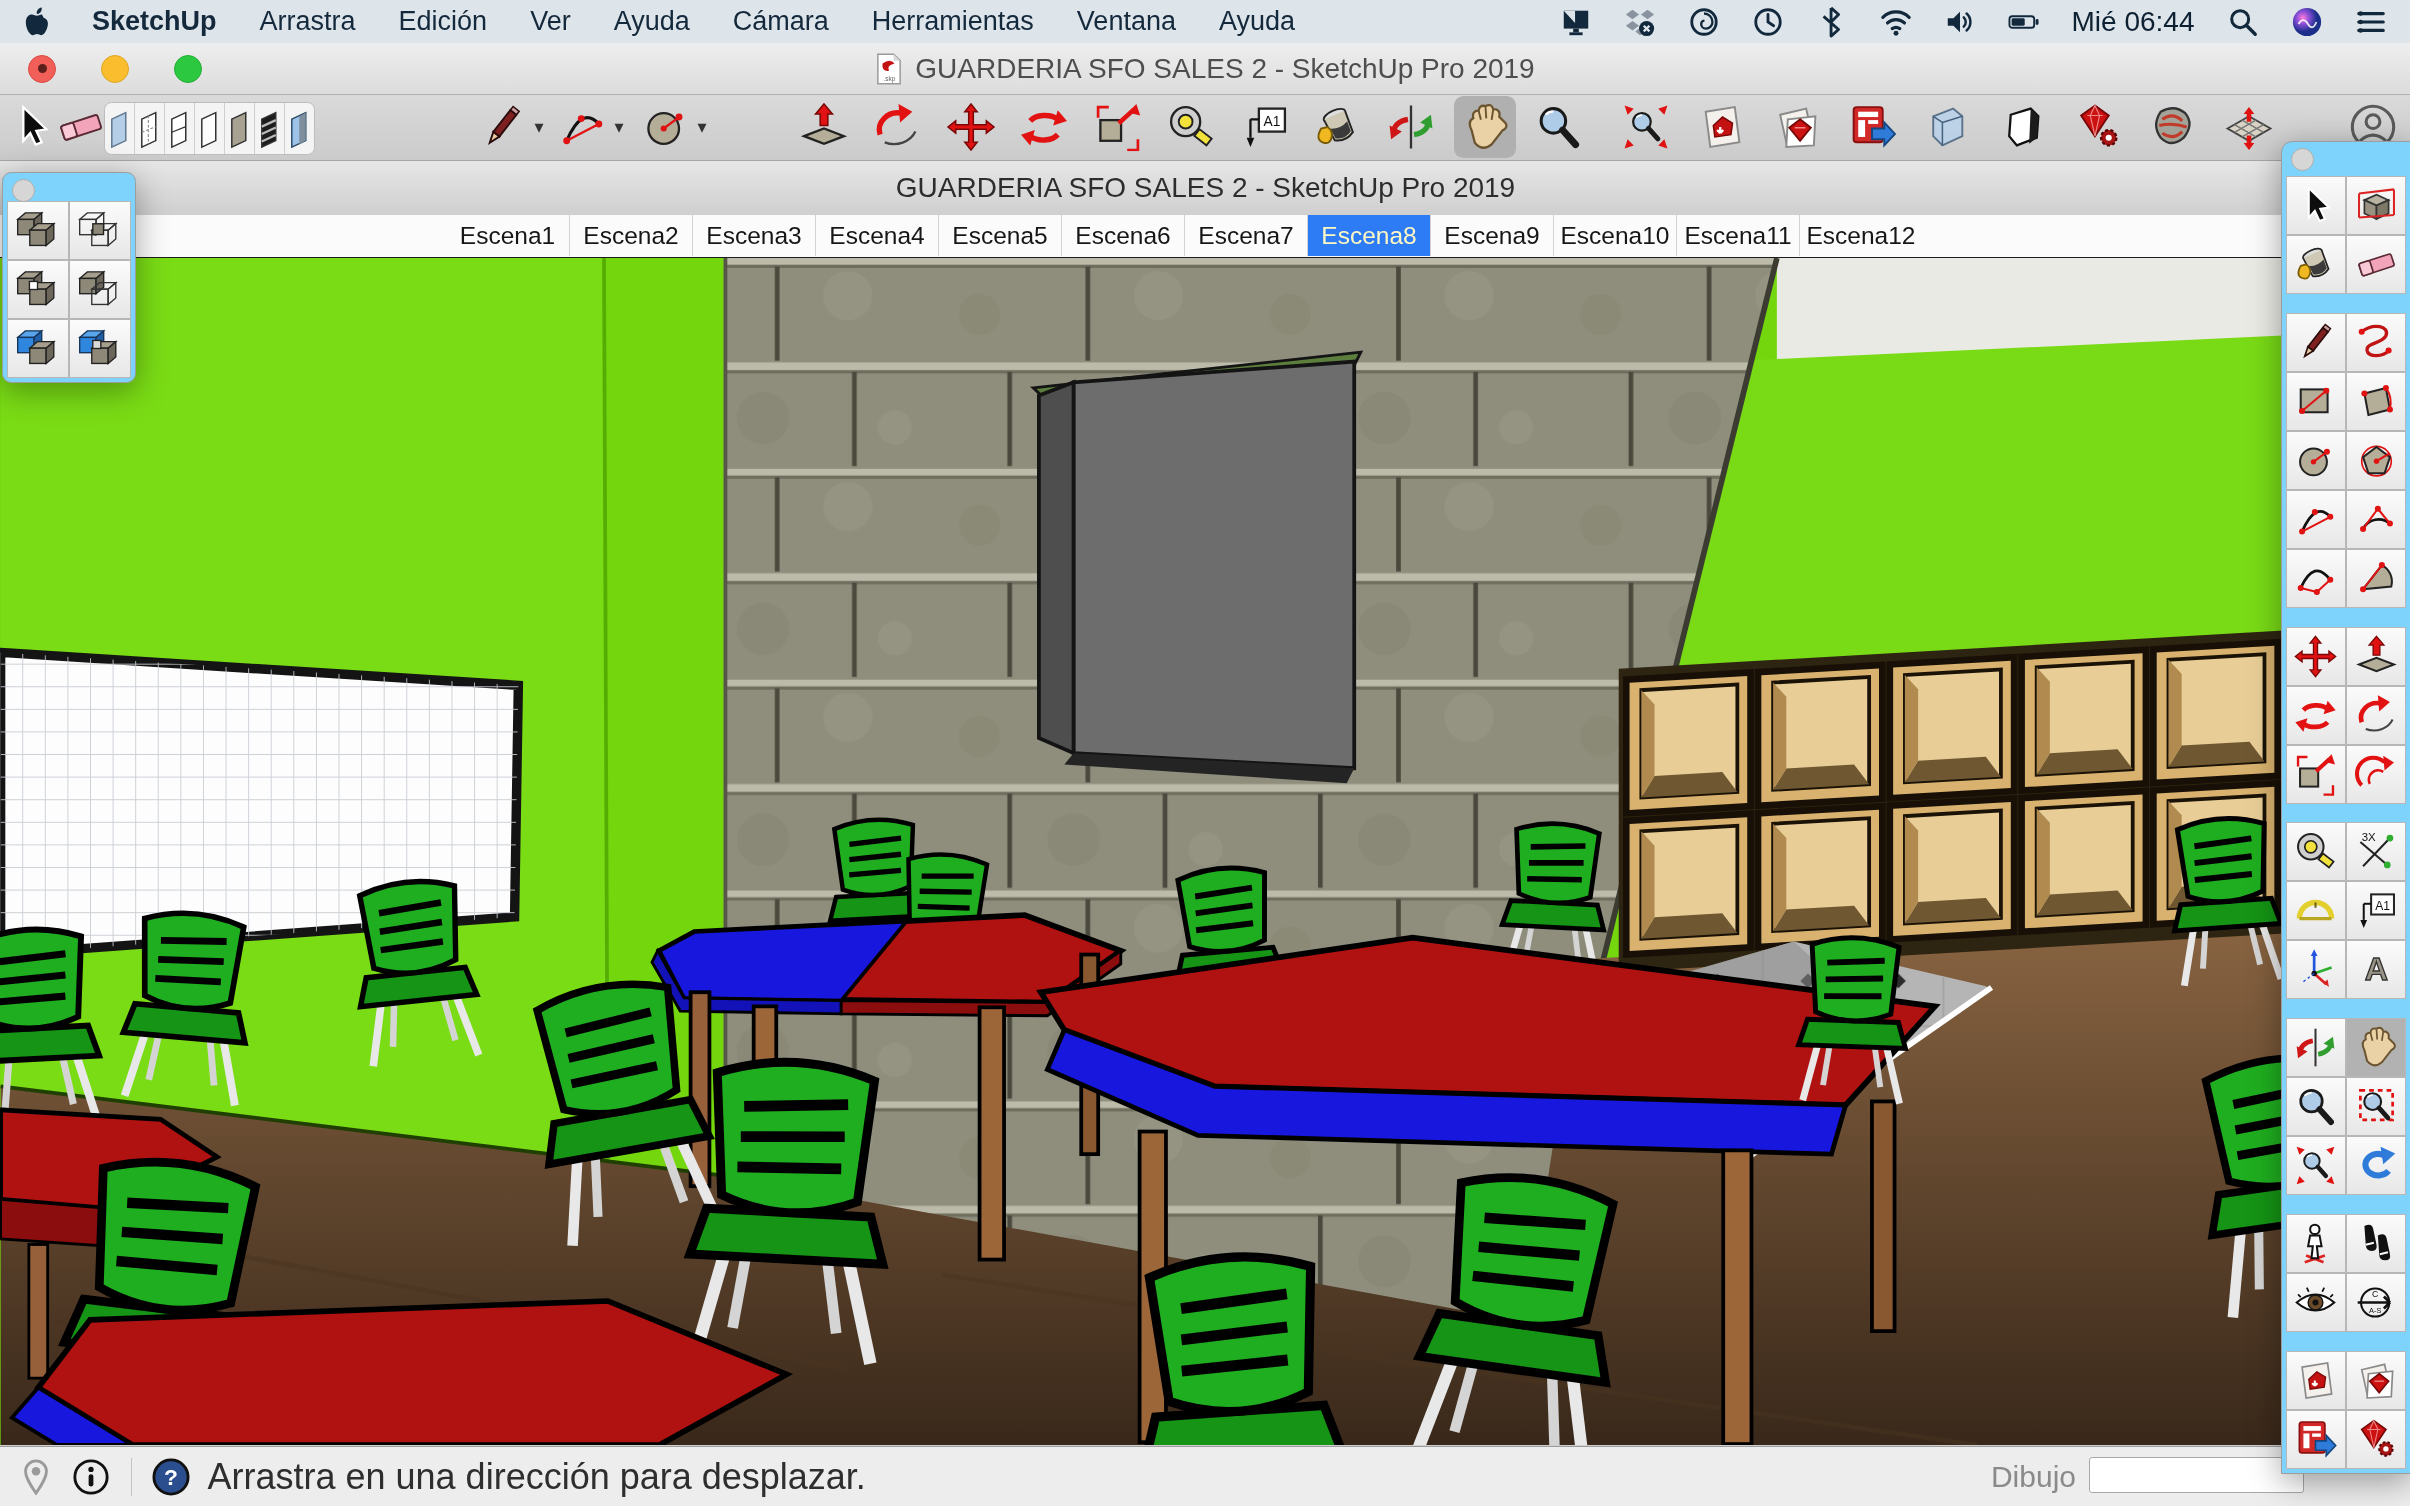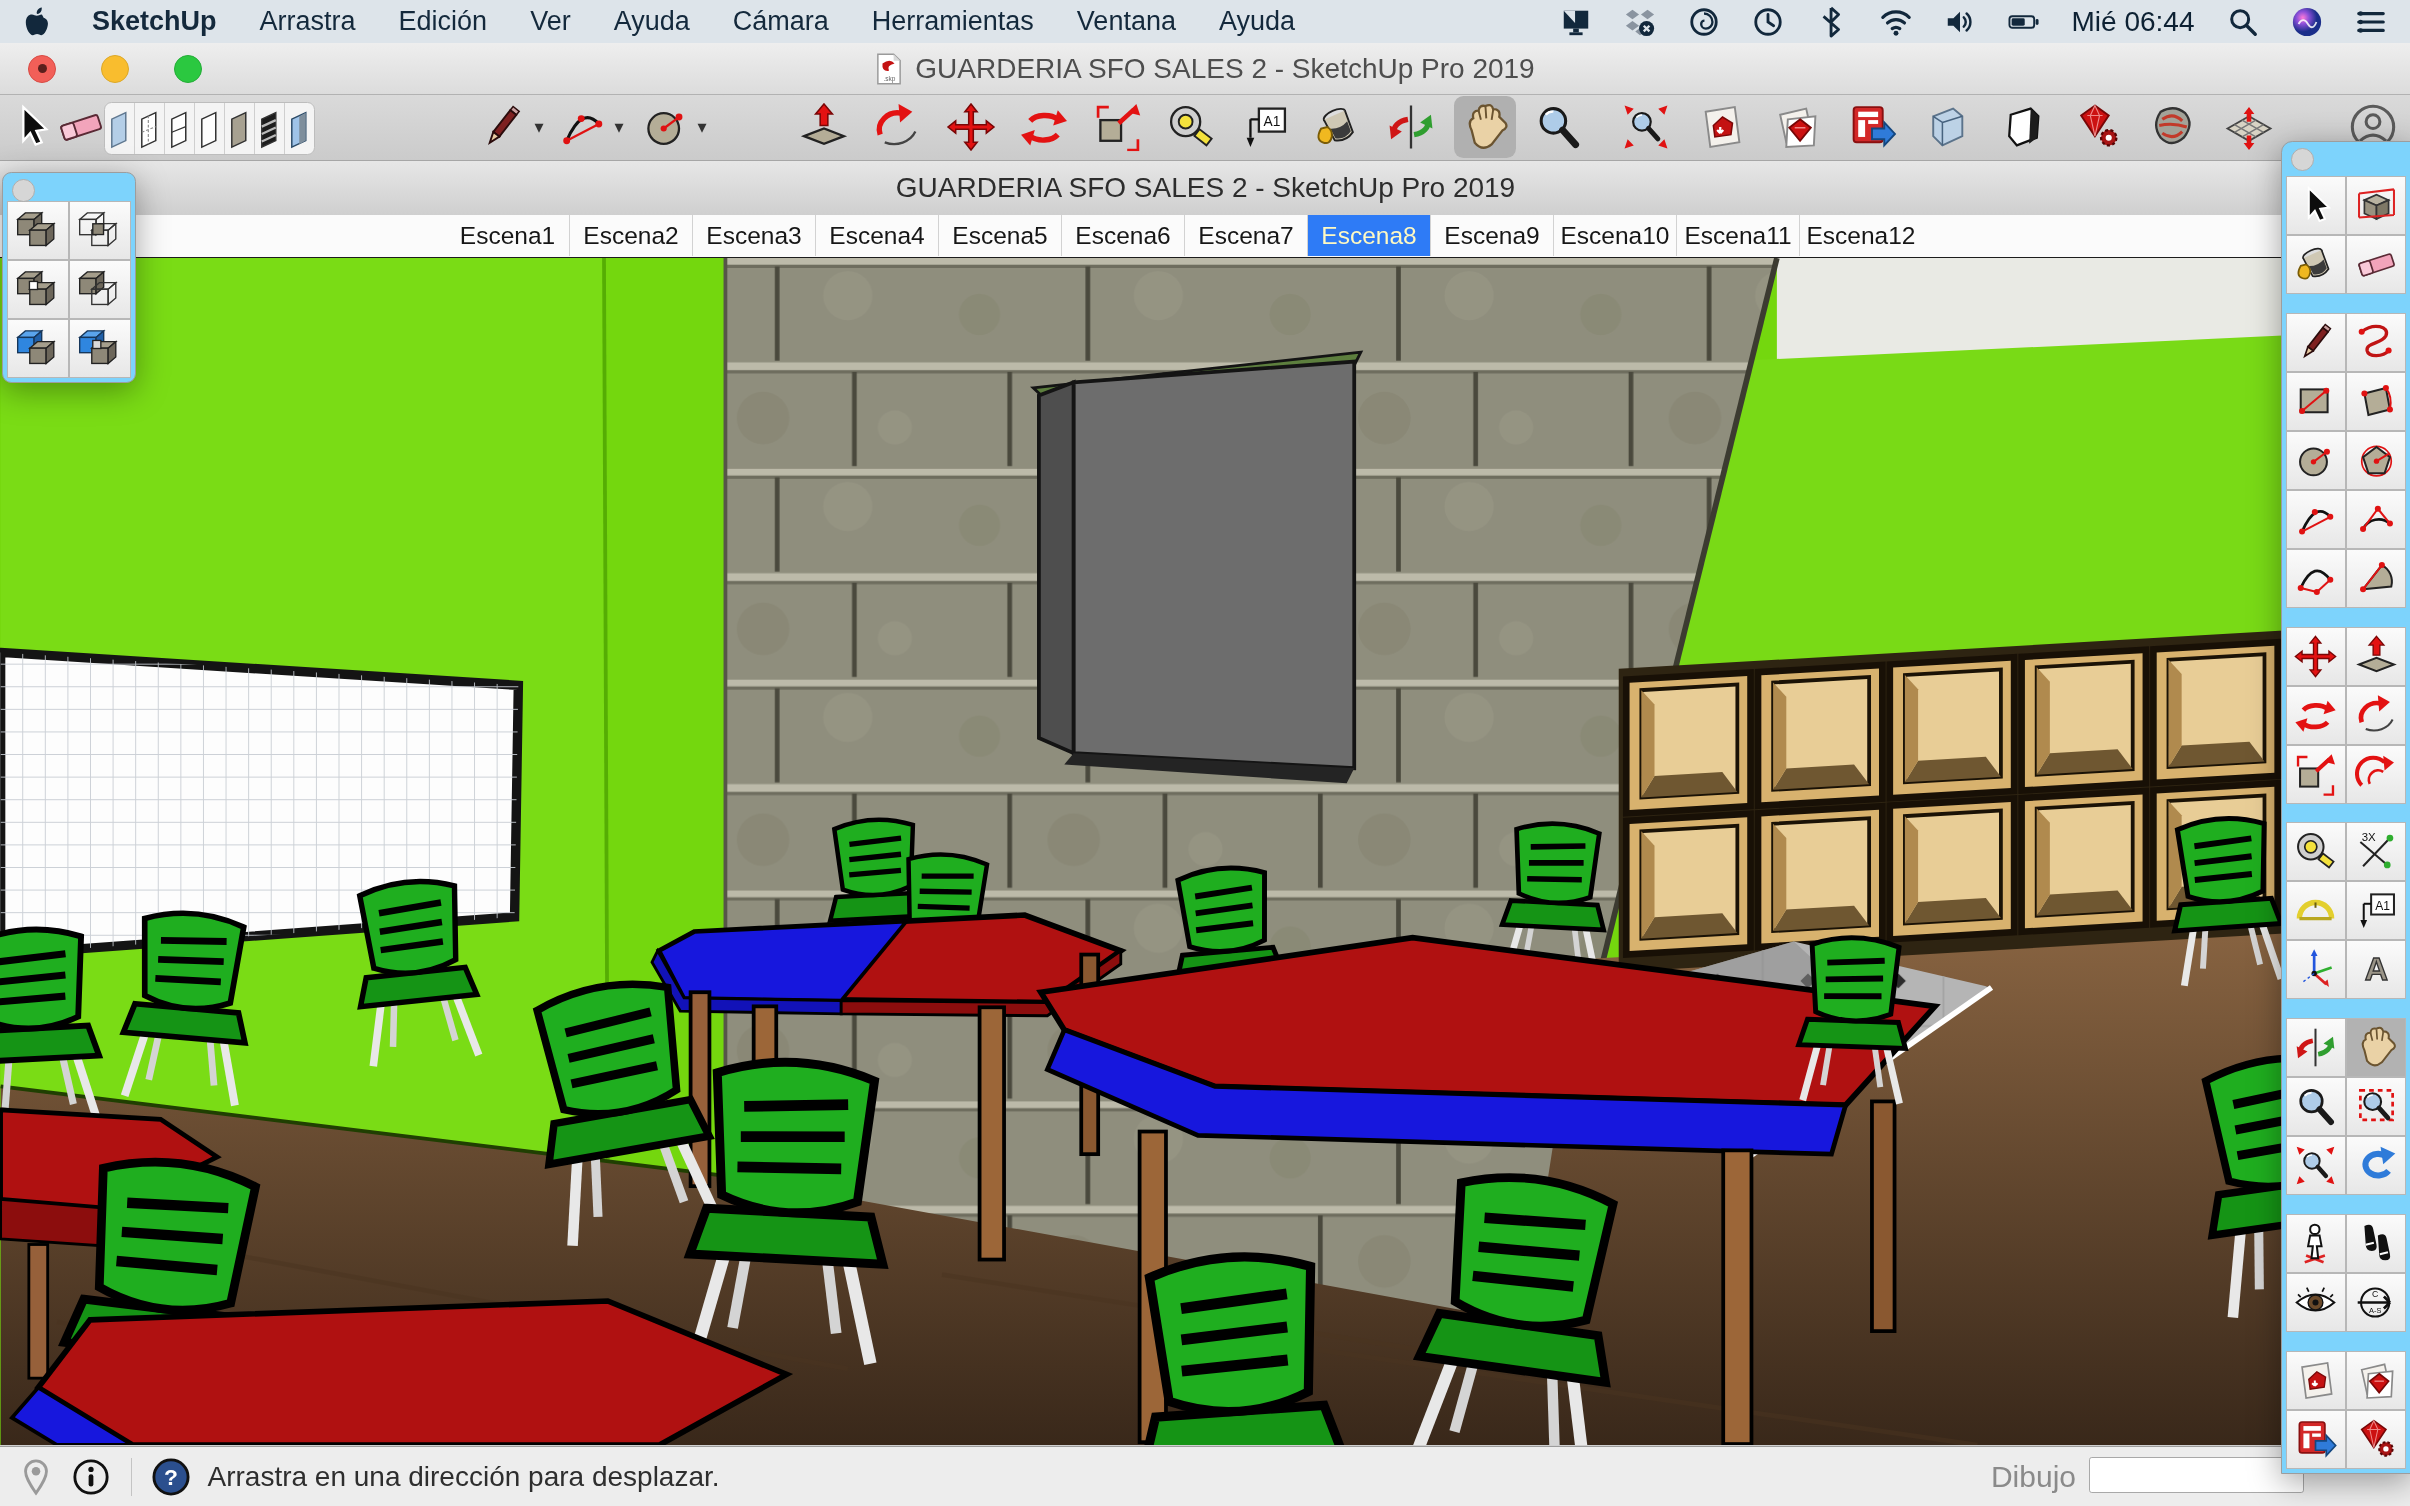--- a/index.html
+++ b/index.html
@@ -61,21 +61,21 @@
   .cell{height:59px;border:0.9px solid #b7b7b7;background:linear-gradient(#fbfbfb,#e7e7e7);display:flex;align-items:center;justify-content:center;box-sizing:border-box;}
   .cell svg{width:43px;height:43px;}
   .cell.active{background:#b2b2b2;}
   .pal-gap{height:15px;}
 
   
   .statusbar{position:absolute;bottom:0;left:0;right:0;height:61px;background:#ededed;border-top:0.9px solid #9c9c9c;box-sizing:border-box;z-index:30;display:flex;align-items:center;}
   .sb-icons{display:flex;align-items:center;gap:17px;padding-left:17px;}
   .sb-icons svg{width:38px;height:38px;}
   .sb-div{width:0.9px;height:38px;background:#c4c4c4;margin:0 3.8px;}
-  .sb-hint{font-size:28px;color:#2e2e2e;margin-left:17px;}
+  .sb-hint{font-size:36px;color:#2e2e2e;margin-left:17px;}
   .sb-medidas{position:absolute;left:1869px;width:207px;text-align:right;font-size:30px;color:#8a8a8a;top:13px;}
   .sb-input{position:absolute;left:2089px;top:10.4px;width:215px;height:36px;border:0.9px solid #a9a9a9;border-radius:2.8px;background:#fff;font-size:24.5px;padding:0 7.5px;box-sizing:border-box;}
 </style>
 </head>
 <body>
 
 <svg width="0" height="0" style="position:absolute">
   <defs>
     <radialGradient id="siriGrad" cx="35%" cy="35%">
         <stop offset="0%" stop-color="#ff7ad9"></stop>

